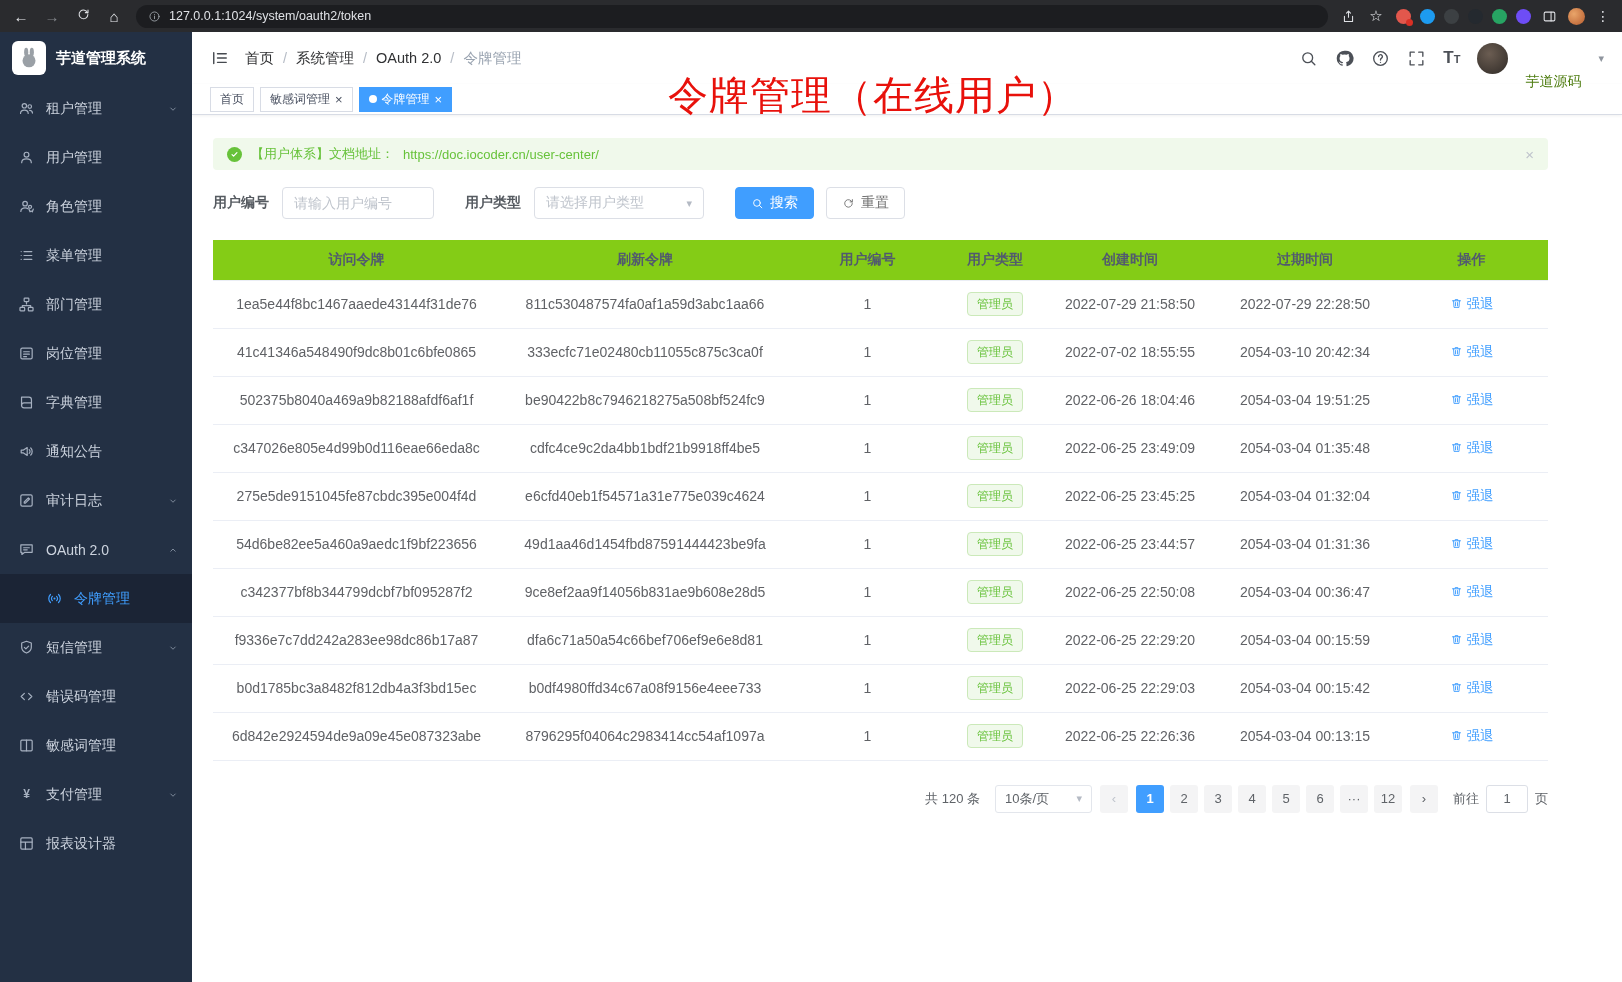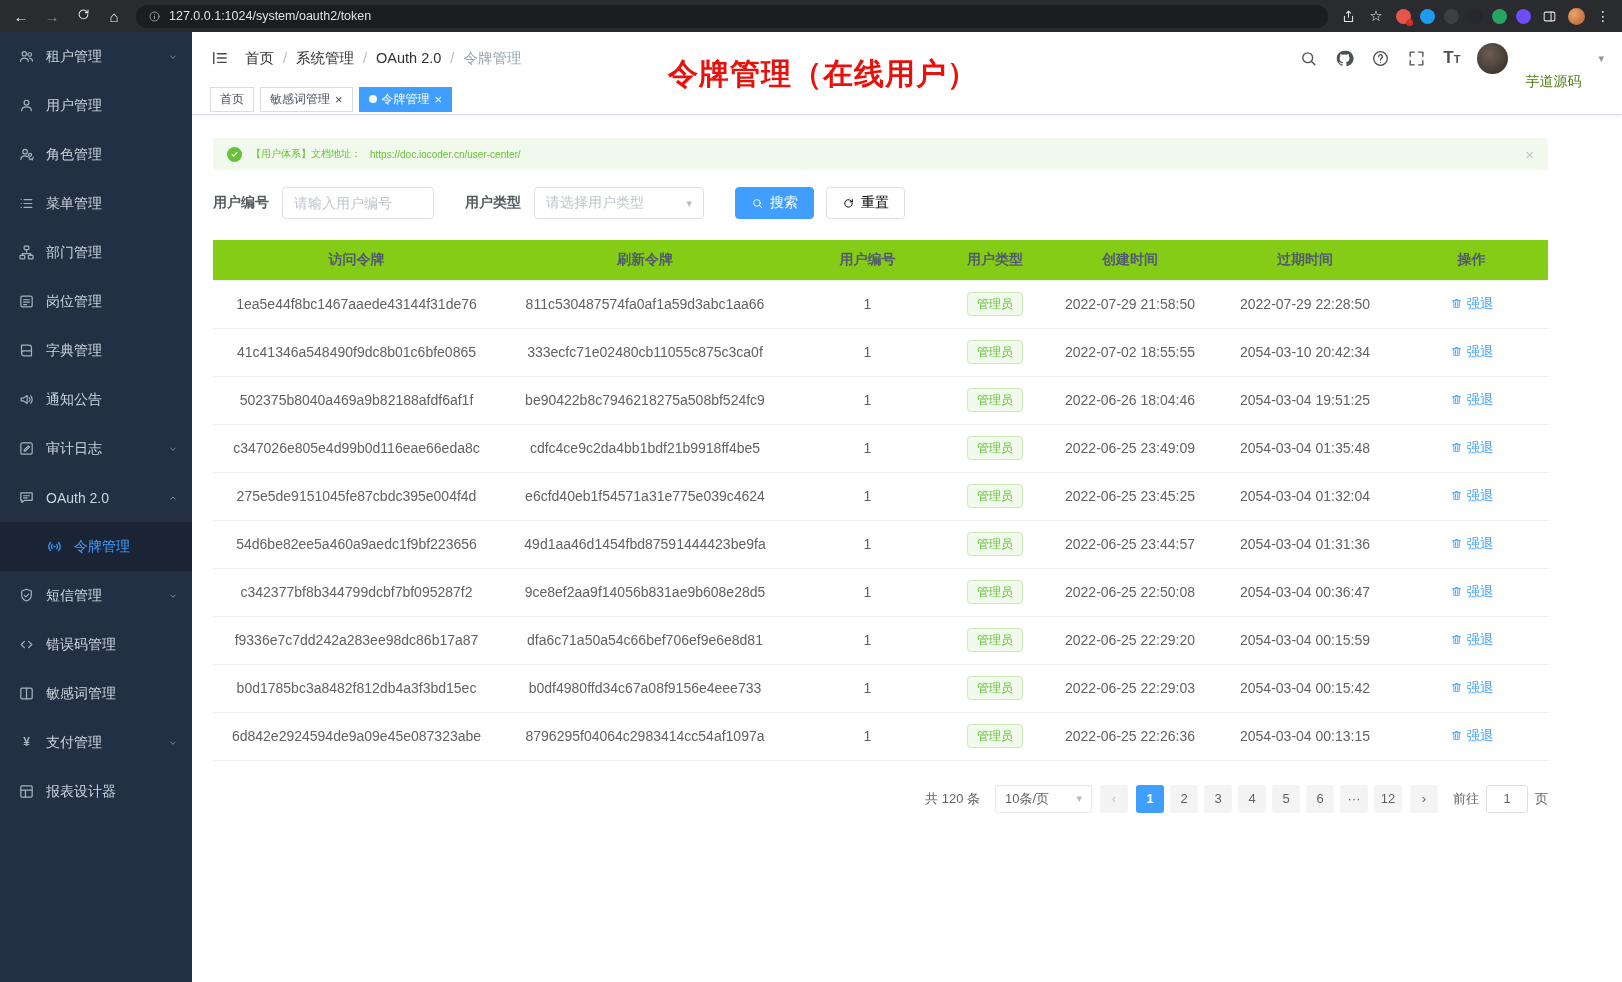--- a/index.html
+++ b/index.html
@@ -57,54 +57,54 @@
   .tab.active { background:#409eff; border-color:#409eff; color:#fff; }
   .tab.active .dot { display:inline-block; }
   .tab .x { font-size:13px; line-height:1; }
 
   .content { padding:23px 0 0 21px; }
   .inner { width:1335px; }
 
   .alert { height:32px; background:#f0f9eb; border-radius:4px; display:flex; align-items:center; gap:9px; padding:0 14px; }
   .alert-ic { width:15px; height:15px; border-radius:50%; background:#67c23a; color:#fff; display:flex; align-items:center; justify-content:center; flex:none; }
   .alert-ic .icon { width:9px; height:9px; }
-  .alert-text, .alert-link { font-size:10px; color:#67c23a; }
+  .alert-text, .alert-link { font-size:13px; color:#67c23a; }
   .alert-link { cursor:pointer; }
   .alert-close { margin-left:auto; color:#bfc4cc; font-size:15px; cursor:pointer; }
 
   .filters { margin-top:17px; display:flex; align-items:center; font-size:14px; }
   .f-label { font-weight:bold; color:#565b61; margin-right:13px; }
   .fg { display:flex; align-items:center; margin-right:31px; }
   .inp { width:152px; height:32px; border:1px solid #dcdfe6; border-radius:4px; padding:12px 11px; font-size:14px; color:#606266; outline:none; font-family:inherit; }
   .inp::placeholder { color:#bfc4cc; }
   .select { width:170px; height:32px; border:1px solid #dcdfe6; border-radius:4px; display:flex; align-items:center; justify-content:space-between; padding:0 11px; cursor:pointer; background:#fff; }
   .select .ph { color:#bfc4cc; font-size:14px; }
   .caret { color:#b4bac4; font-size:11px; }
-  .btn { height:32px; border-radius:4px; border:1px solid #dcdfe6; background:#fff; color:#000000; font-size:14px; display:inline-flex; align-items:center; gap:6px; padding:0 15px; cursor:pointer; font-family:inherit; }
+  .btn { height:32px; border-radius:4px; border:1px solid #dcdfe6; background:#fff; color:#737373; font-size:14px; display:inline-flex; align-items:center; gap:6px; padding:0 15px; cursor:pointer; font-family:inherit; }
   .btn .icon { width:13px; height:13px; }
   .btn.primary { background:#409eff; border-color:#409eff; color:#fff; margin-right:12px; }
 
   .tbl { margin-top:21px; border-collapse:collapse; table-layout:fixed; width:1335px; font-size:14px; color:#606266; }
   .tbl th { height:40px; background:#84cc16; color:#515a6e; font-weight:bold; border-bottom:1px solid #ebeef5; text-align:center; }
   .tbl td { height:48px; text-align:center; border-bottom:1px solid #ebeef5; overflow:hidden; white-space:nowrap; }
   .tag { display:inline-block; background:#f0f9eb; border:1px solid #cbe9b9; color:#67c23a; font-size:12px; padding:0 9px; height:24px; line-height:22px; border-radius:4px; }
   .action { color:#409eff; display:inline-flex; align-items:center; gap:4px; cursor:pointer; font-size:13.5px; }
   .action .icon { width:13px; height:13px; }
 
   .pager { width:1335px; margin-top:24px; display:flex; align-items:center; justify-content:flex-end; gap:8px; font-size:13px; color:#5f6368; }
   .total { margin-right:7px; }
   .sizer { width:97px; height:28px; border:1px solid #e3e6ec; border-radius:3px; display:flex; align-items:center; justify-content:space-between; padding:0 9px; background:#fff; cursor:pointer; }
   .pages { display:flex; gap:6px; }
   .pbtn { min-width:28px; height:28px; border-radius:3px; background:#f4f4f5; color:#5f6368; display:flex; align-items:center; justify-content:center; cursor:pointer; font-size:13px; padding:0 4px; }
   .pbtn.disabled { color:#bfc4cc; }
   .pbtn.active { background:#409eff; color:#fff; font-weight:bold; }
   .goto { display:flex; align-items:center; gap:7px; margin-left:7px; }
   .goto input { width:42px; height:28px; border:1px solid #dcdfe6; border-radius:3px; text-align:center; font-size:13px; color:#5f6368; outline:none; font-family:inherit; }
 
-  .annotation { position:absolute; left:668px; top:54px; font-size:30px; font-weight:bold; color:#e8110b; z-index:50; letter-spacing:1px; white-space:nowrap; }
+  .annotation { position:absolute; left:668px; top:68px; font-size:40px; font-weight:normal; color:#e8110b; z-index:50; letter-spacing:1px; white-space:nowrap; }
 </style>
 </head>
 <body>
 
 <div class="stage">
 
   <div class="browser">
     <span class="nav-ic">←</span>
     <span class="nav-ic dim">→</span>
     <span class="nav-ic"><span class="icon">
@@ -147,20 +147,32 @@
             <rect x="3.5" y="5" width="17" height="14" rx="2"></rect>
             <path d="M14.5 5v14"></path>
           </svg>
         </span>
       <span class="avatar-emoji"></span>
       <span class="dots">⋮</span>
     </div>
   </div>
 
   <aside class="sidebar">
+    <div class="logo">
+      <span class="logo-img">
+        <svg viewBox="0 0 24 24">
+            <g fill="#9aa0a6" stroke="none">
+              <ellipse cx="9.4" cy="6.6" rx="1.9" ry="4"></ellipse>
+              <ellipse cx="14.6" cy="6.6" rx="1.9" ry="4"></ellipse>
+              <circle cx="12" cy="14.6" r="6"></circle>
+            </g>
+          </svg>
+      </span>
+      <span class="logo-title">芋道管理系统</span>
+    </div>
     <nav>
         <div class="menu-item">
           <span class="icon ">
             <svg viewBox="0 0 24 24">
               <circle cx="9" cy="8.2" r="3.1"></circle>
               <path d="M3.6 19c0-3 2.4-4.7 5.4-4.7s5.4 1.7 5.4 4.7"></path>
               <circle cx="16.6" cy="9.2" r="2.5"></circle>
               <path d="M16.2 14.5c2.5.3 4.2 1.8 4.2 4"></path>
             </svg>
           </span>

